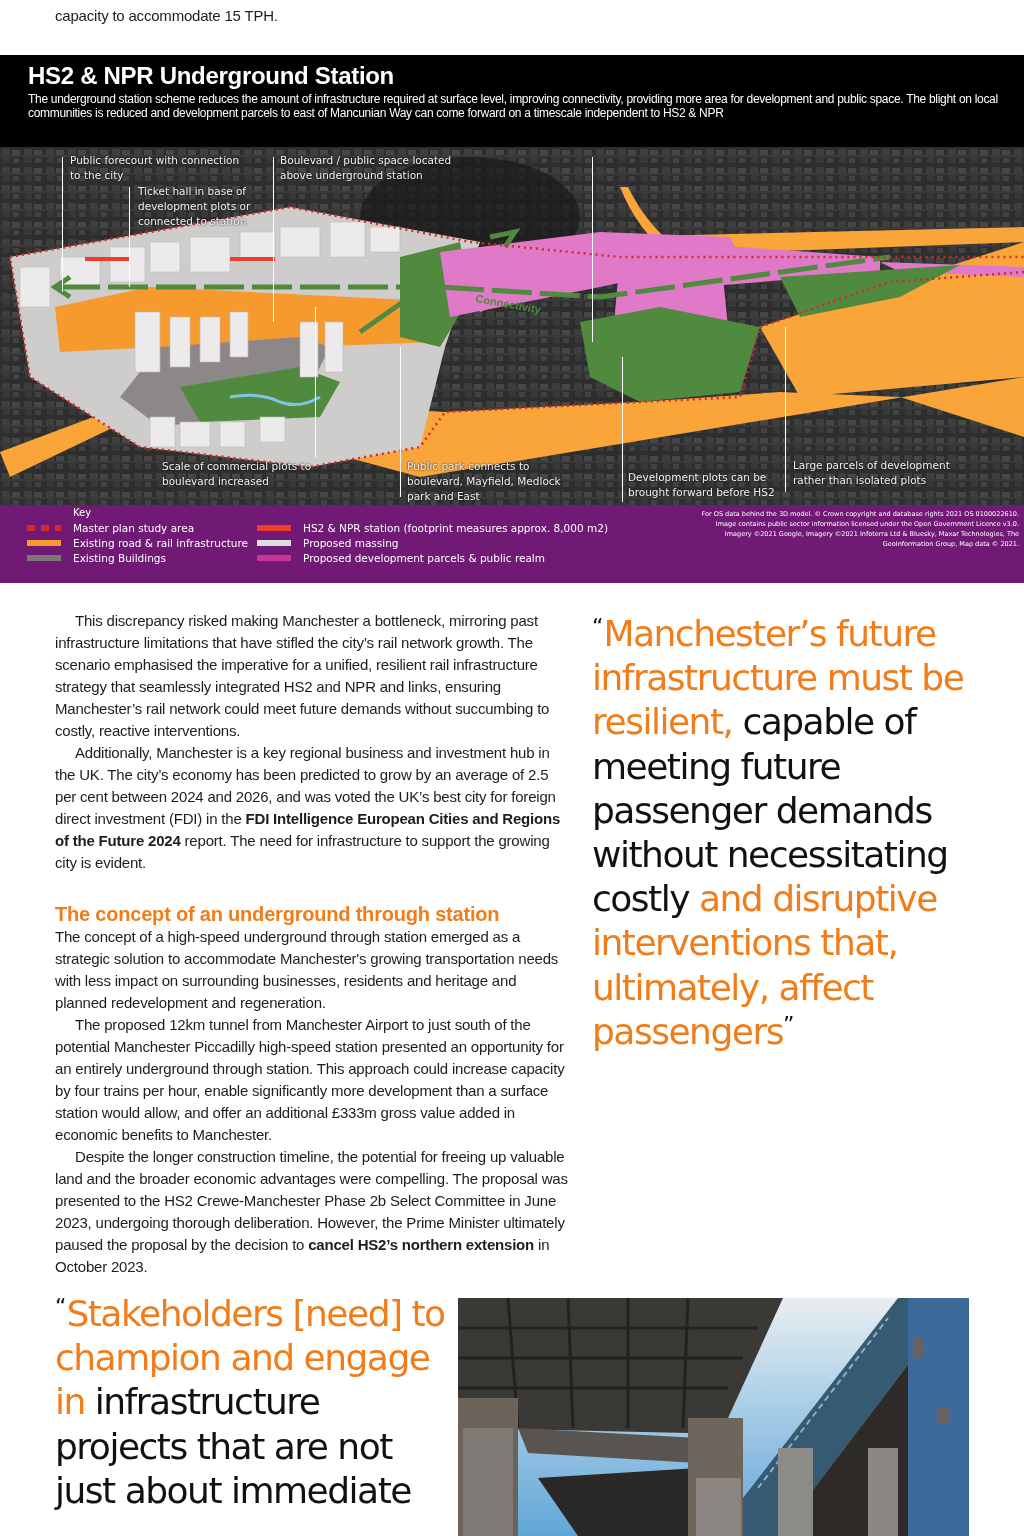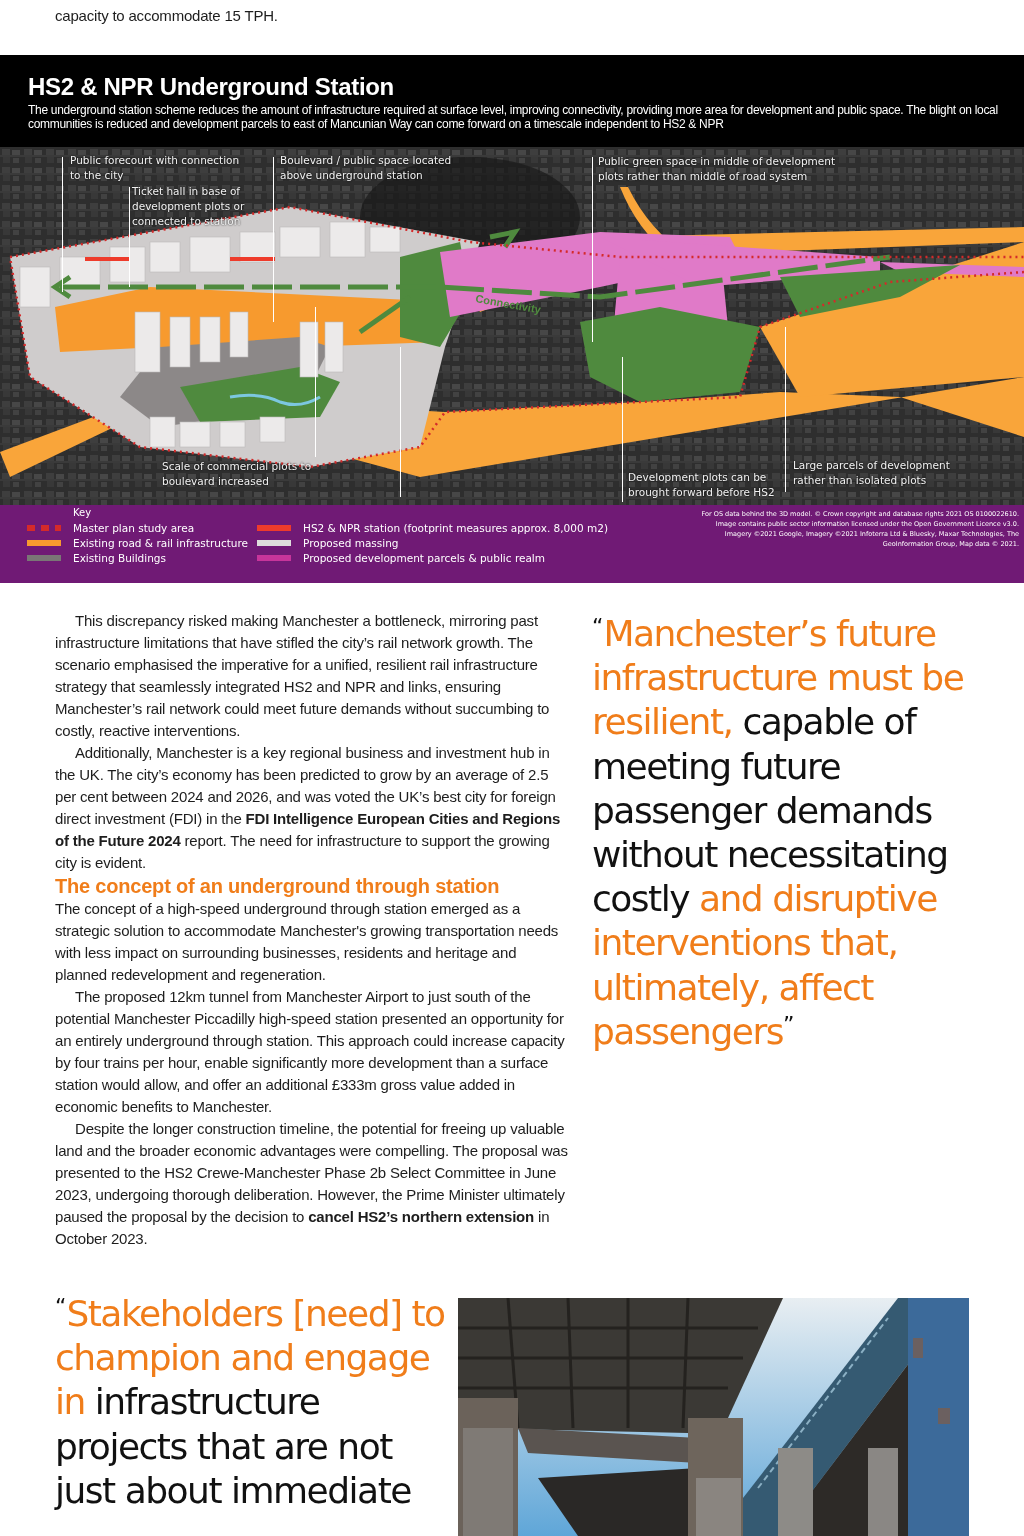--- a/index.html
+++ b/index.html
@@ -8,40 +8,40 @@
 
   .body-text { font-family: "Liberation Sans", sans-serif; font-size: 15px; line-height: 22px; color: #1d1d1d; letter-spacing: -0.2px; }
   .body-text p { text-indent: 20px; }
   .body-text p.noindent { text-indent: 0; }
   .body-text b { font-weight: bold; }
 
   #top-text { position: absolute; left: 55px; top: 5px; width: 510px; }
 
   
   #figure { position: absolute; left: 0; top: 55px; width: 1024px; height: 528px; background: #000; overflow: hidden; }
-  #fig-header { position: absolute; left: 0; top: 0; width: 1024px; height: 92px; background: #000; padding: 18px 28px 0 28px; }
+  #fig-header { position: absolute; left: 0; top: 0; width: 1024px; height: 92px; background: #000; padding: 7px 28px 0 28px; }
   #fig-title { font-family: "Liberation Sans", sans-serif; font-weight: bold; color: #fff; font-size: 24px; line-height: 28px; letter-spacing: -0.3px; }
   #fig-sub { font-family: "Liberation Sans", sans-serif; color: #fff; font-size: 12px; line-height: 14px; margin-top: 2px; letter-spacing: -0.3px; width: 970px; }
 
   #map { position: absolute; left: 0; top: 92px; width: 1024px; height: 358px; background: #2b2b2b; overflow: hidden; }
   #map svg { position: absolute; left: 0; top: 0; }
 
   .callout { position: absolute; color: #f2f2f2; font-family: "DejaVu Sans", sans-serif; font-size: 10.5px; line-height: 15px; text-shadow: 0 0 2px #000; }
   .callout-line { position: absolute; width: 1px; background: #fff; }
 
   #fig-key { position: absolute; left: 0; top: 450px; width: 1024px; height: 78px; background: #701a75; }
   .key-title { position: absolute; left: 73px; top: 2px; color: #fff; font-family: "DejaVu Sans", sans-serif; font-size: 10px; }
   .key-item { position: absolute; display: flex; align-items: center; color: #fff; font-family: "DejaVu Sans", sans-serif; font-size: 10.5px; height: 15px; }
   .swatch { display: inline-block; width: 34px; height: 6px; margin-right: 12px; }
   .swatch.dots { background: repeating-linear-gradient(90deg, #d42a2a 0 8px, transparent 8px 14px); }
   #credit { position: absolute; right: 5px; top: 4px; width: 340px; text-align: right; color: #fff; font-family: "DejaVu Sans", sans-serif; font-size: 6.5px; line-height: 10px; }
 
   
   #left-col { position: absolute; left: 55px; top: 610px; width: 515px; }
-  #section-heading { font-family: "Liberation Sans", sans-serif; font-weight: bold; color: #f07d1a; font-size: 20px; line-height: 24px; margin-top: 0; letter-spacing: -0.2px; }
+  #section-heading { font-family: "Liberation Sans", sans-serif; font-weight: bold; color: #f07d1a; font-size: 20px; line-height: 24px; margin-top: 28px; letter-spacing: -0.2px; }
 
   .pull-quote { font-family: "DejaVu Sans", sans-serif; font-weight: normal; letter-spacing: -1.5px; color: #111; }
   .pull-quote .orange { color: #f07d1a; }
   #quote1 { position: absolute; left: 592px; top: 612px; width: 380px; font-size: 36px; line-height: 44.2px; }
   #quote2 { position: absolute; left: 55px; top: 1292px; width: 390px; font-size: 36px; line-height: 44.2px; }
   .qmark { font-size: 22px; vertical-align: top; line-height: 30px; letter-spacing: 0; }
 
   #photo { position: absolute; left: 458px; top: 1298px; width: 511px; height: 238px; overflow: hidden; background: #7b8da0; }
 </style>
 </head>
@@ -137,36 +137,37 @@
     <div class="callout-line" style="left:592px; top:10px; height:185px;"></div>
     <div class="callout-line" style="left:315px; top:160px; height:150px;"></div>
     <div class="callout-line" style="left:400px; top:200px; height:150px;"></div>
     <div class="callout-line" style="left:622px; top:210px; height:145px;"></div>
     <div class="callout-line" style="left:785px; top:180px; height:165px;"></div>
 
     <div class="callout" style="left:70px; top:6px;">
       <div>Public forecourt with connection</div>
       <div>to the city</div>
     </div>
-    <div class="callout" style="left:132px; top:37px;">
+    <div class="callout" style="left:138px; top:37px;">
       <div>Ticket hall in base of</div>
       <div>development plots or</div>
       <div>connected to station</div>
     </div>
     <div class="callout" style="left:280px; top:6px;">
       <div>Boulevard / public space located</div>
       <div>above underground station</div>
     </div>
-    <div class="callout" style="left:598px; top:7px;">
-      <div>Public green space in middle of development</div>
-      <div>plots rather than middle of road system</div>
-    </div>
     <div class="callout" style="left:162px; top:312px;">
       <div>Scale of commercial plots to</div>
       <div>boulevard increased</div>
+    </div>
+    <div class="callout" style="left:407px; top:312px;">
+      <div>Public park connects to</div>
+      <div>boulevard, Mayfield, Medlock</div>
+      <div>park and East</div>
     </div>
     <div class="callout" style="left:628px; top:323px;">
       <div>Development plots can be</div>
       <div>brought forward before HS2</div>
     </div>
     <div class="callout" style="left:793px; top:311px;">
       <div>Large parcels of development</div>
       <div>rather than isolated plots</div>
     </div>
   </div>

